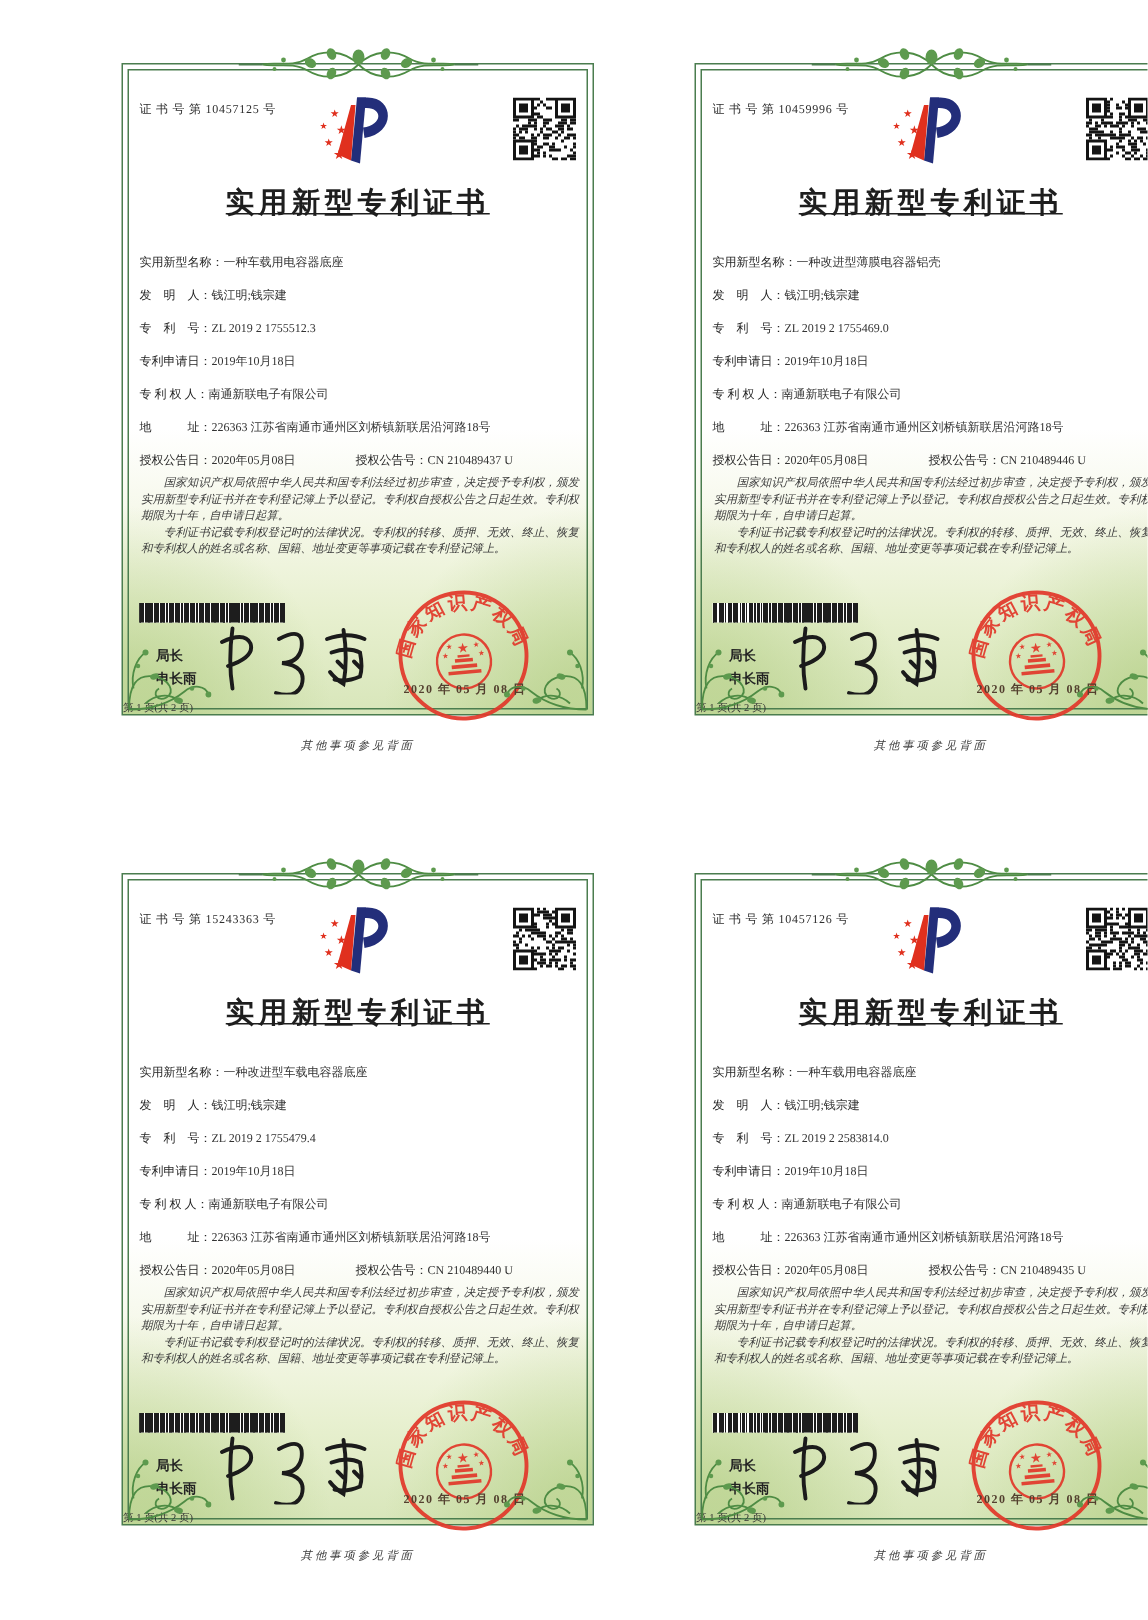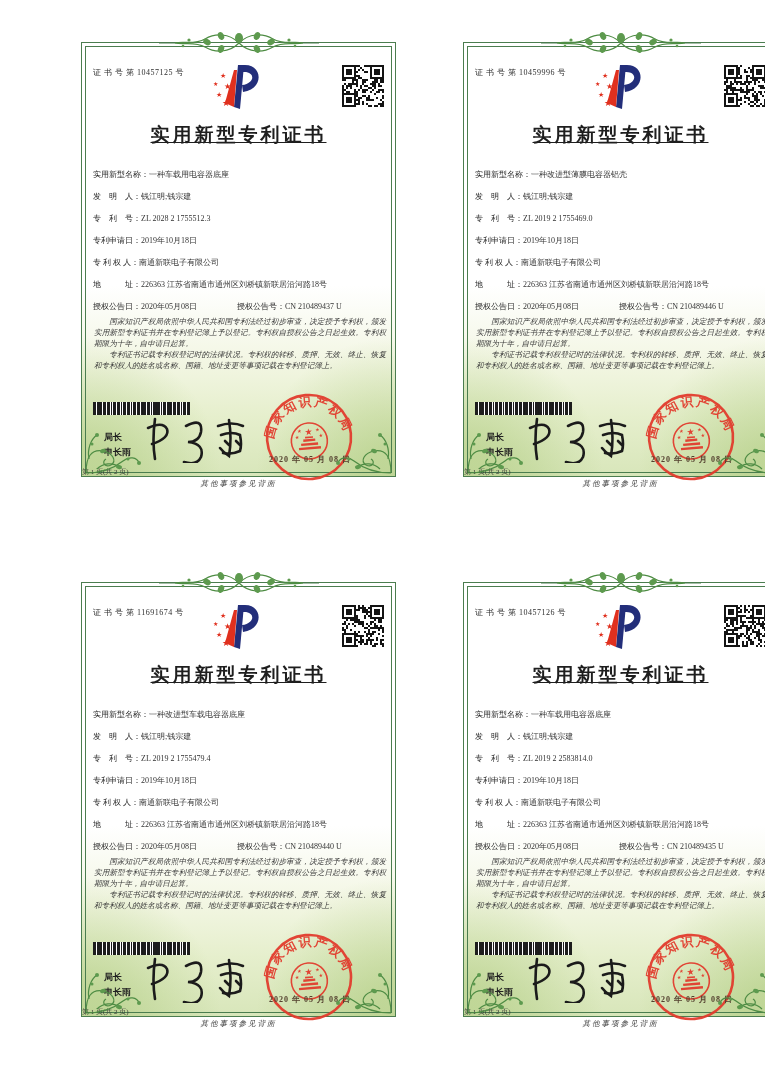--- a/index.html
+++ b/index.html
@@ -36,21 +36,21 @@
       repeating-linear-gradient(90deg,#1d1d1d 0 1px,transparent 1px 7px);}
   .director{position:absolute;left:22px;top:387px;font-size:9px;font-weight:700;color:#222;line-height:15px;}
   .signature{position:absolute;left:56px;top:372px;width:112px;height:48px;}
   .seal{position:absolute;left:182px;top:349px;width:90px;height:90px;transform:rotate(-5deg);opacity:.93;}
   .seal-date{position:absolute;left:150px;top:411px;width:156px;text-align:center;
              font-size:8px;color:#53402f;letter-spacing:1px;font-weight:700;}
   .page-no{position:absolute;left:0;top:424px;width:100%;text-align:left;font-size:7px;color:#333;}
   .corner{position:absolute;bottom:1px;width:58px;height:46px;}
   .corner.left{left:1px;}
   .corner.right{right:1px;transform:scaleX(-1);}
-  .back-note{position:absolute;left:37px;top:479px;width:315px;text-align:center;
+  .back-note{position:absolute;left:37px;top:492px;width:315px;text-align:center;
              font-size:7.5px;font-style:italic;color:#3c3c3c;letter-spacing:2px;}
 </style>
 </head>
 <body>
 
 <div class="page">
   <div class="cert-cell">
   <div class="frame">
 
     <svg class="garland" viewBox="0 0 160 28">
@@ -225,21 +225,21 @@
           <rect x="0" y="28" width="14" height="14" fill="#141414"></rect>
           <rect x="2" y="30" width="10" height="10" fill="#fff"></rect>
           <rect x="4" y="32" width="6" height="6" fill="#141414"></rect>
         </svg>
 
     <div class="title">实用新型专利证书</div>
 
     <div class="rows">
       <div class="row"><span class="lab">实用新型名称：</span><span class="val">一种车载用电容器底座</span></div>
       <div class="row"><span class="lab">发　明　人：</span><span class="val">钱江明;钱宗建</span></div>
-      <div class="row"><span class="lab">专　利　号：</span><span class="val">ZL 2028 2 1755512.3</span></div>
+      <div class="row"><span class="lab">专　利　号：</span><span class="val">ZL 2019 2 1755512.3</span></div>
       <div class="row"><span class="lab">专利申请日：</span><span class="val">2019年10月18日</span></div>
       <div class="row"><span class="lab">专 利 权 人：</span><span class="val">南通新联电子有限公司</span></div>
       <div class="row"><span class="lab">地　　　址：</span><span class="val">226363 江苏省南通市通州区刘桥镇新联居沿河路18号</span></div>
       <div class="row"><span class="pair1w"><span class="lab">授权公告日：</span><span class="val">2020年05月08日</span></span><span class="pair2"><span class="lab">授权公告号：</span><span class="val">CN 210489437 U</span></span></div>
     </div>
 
     <div class="legal">
       <p>国家知识产权局依照中华人民共和国专利法经过初步审查，决定授予专利权，颁发实用新型专利证书并在专利登记簿上予以登记。专利权自授权公告之日起生效。专利权期限为十年，自申请日起算。</p>
       <p>专利证书记载专利权登记时的法律状况。专利权的转移、质押、无效、终止、恢复和专利权人的姓名或名称、国籍、地址变更等事项记载在专利登记簿上。</p>
     </div>
@@ -621,21 +621,21 @@
         <ellipse cx="112" cy="13" rx="3" ry="4" transform="rotate(60 112 13)"></ellipse>
         <ellipse cx="62" cy="20" rx="3" ry="4" transform="rotate(25 62 20)"></ellipse>
         <ellipse cx="98" cy="20" rx="3" ry="4" transform="rotate(-25 98 20)"></ellipse>
         <circle cx="30" cy="11" r="1.6"></circle>
             <circle cx="130" cy="11" r="1.6"></circle>
         <circle cx="24" cy="17" r="1.3"></circle>
             <circle cx="136" cy="17" r="1.3"></circle>
       </g>
     </svg>
 
-    <div class="cert-no"><span>证 书 号 第</span> <span>11691674</span> <span>号</span></div>
+    <div class="cert-no"><span>证 书 号 第</span> <span>15243363</span> <span>号</span></div>
 
     <svg class="logo" viewBox="0 0 54 52">
       <path d="M28,4 L35,4 C53,4 54,28 33,31 L32,24 C46,22 45,10 33,11 Z" fill="#232e7a"></path>
       <polygon points="28,4 34,4 30,48 24,46" fill="#232e7a"></polygon>
       <polygon points="24,9 27,9 24,46 15,42" fill="#e0301e"></polygon>
       <g fill="#e0301e" font-size="8" font-family="'DejaVu Sans',sans-serif">
         <text x="10" y="17" font-size="7">★</text>
         <text x="3" y="25" font-size="6">★</text>
         <text x="14" y="28" font-size="8">★</text>
         <text x="6" y="36" font-size="7">★</text>

